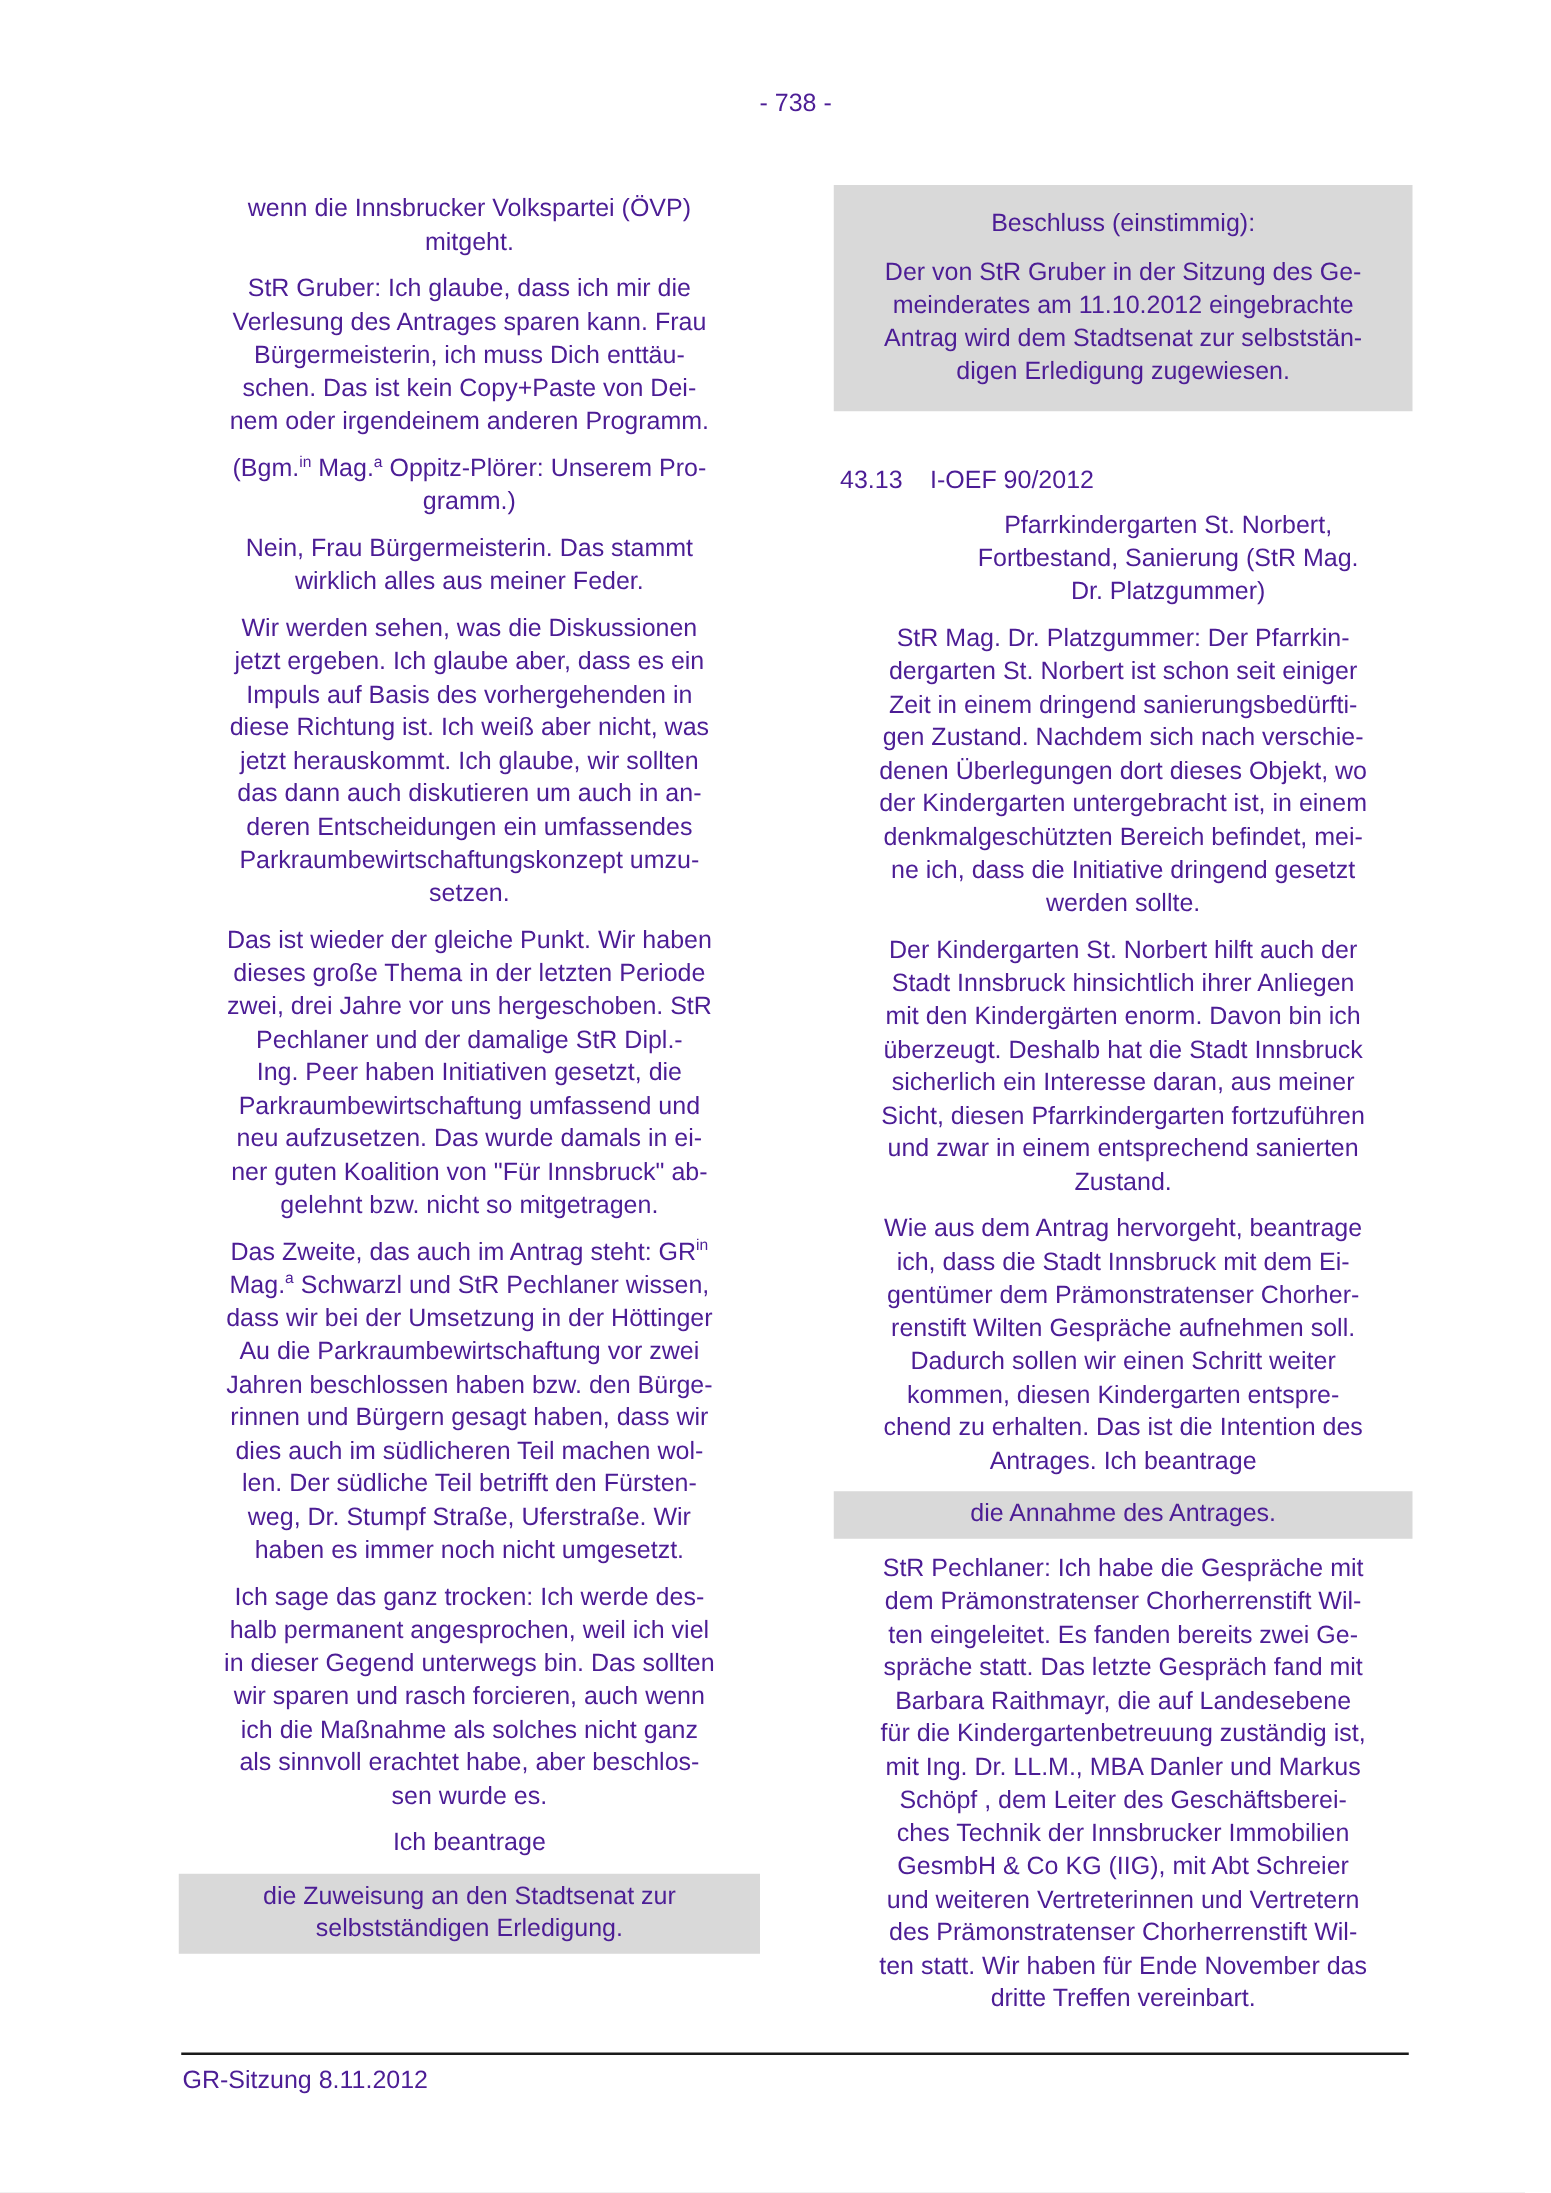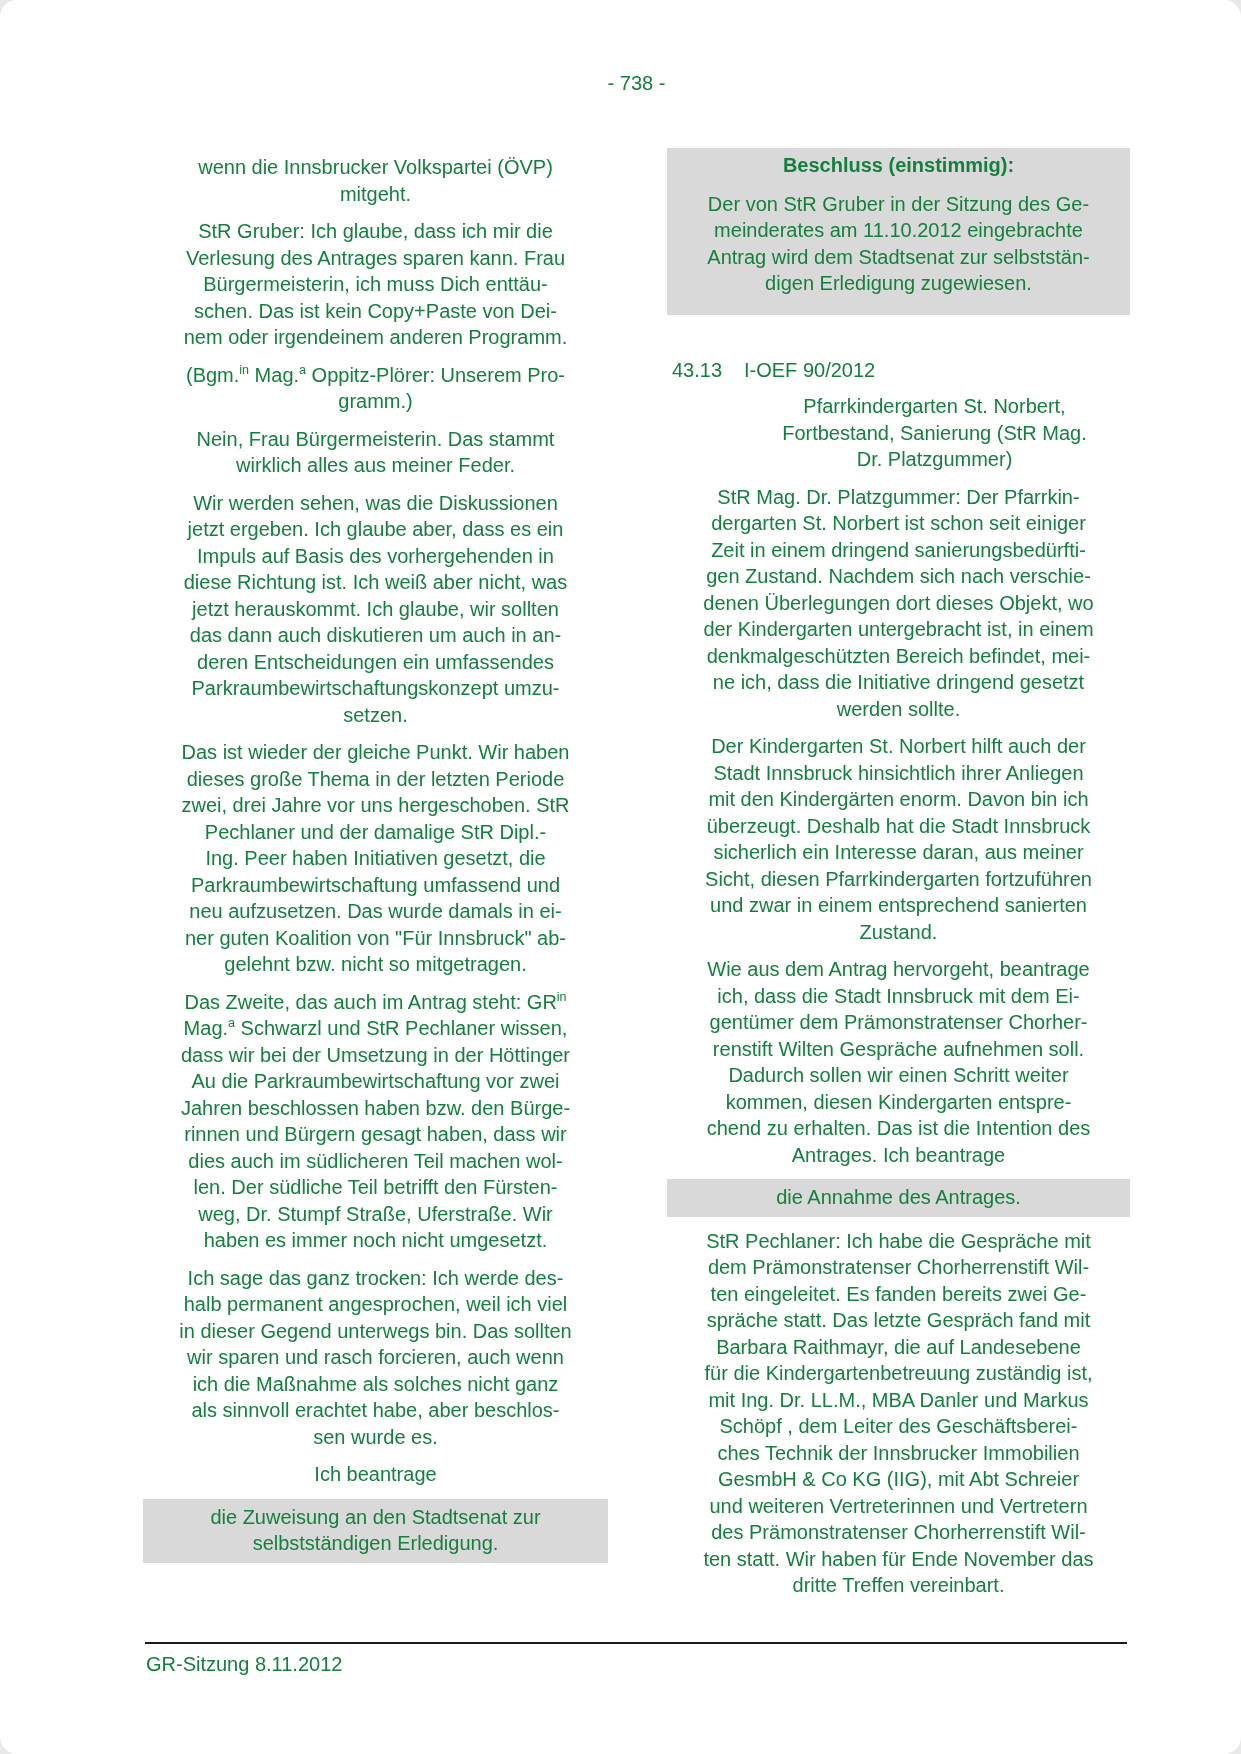--- a/index.html
+++ b/index.html
@@ -4,23 +4,22 @@
 <style>
   html,body{margin:0;padding:0;background:#e8e8e8;}
   .page{
     position:relative;
     width:1241px;height:1754px;
     margin:0 auto;
     background:#ffffff;
     font-family:"Liberation Sans","DejaVu Sans",sans-serif;
     font-size:20px;
     line-height:26.5px;
-    color:#15803d;
+    color:#4c1d95;
     overflow:hidden;
-    border-radius:17px;
   }
   .page-number{
     position:absolute;
     top:70px;left:148px;width:977px;
     text-align:center;
   }
   .columns{
     position:absolute;
     top:148px;left:148px;width:977px;
     display:flex;
@@ -31,21 +30,21 @@
   .hl{
     background:#d9d9d9;
     padding:5px 16px 6px;
     margin:0 -5px 11px;
   }
   .res-block{
     background:#d9d9d9;
     padding:4px 5px 6px;
     margin:0 -5px 42px;
   }
-  .res-block .res-heading{margin:0 0 8px;font-weight:bold;}
+  .res-block .res-heading{margin:14px 0 8px;}
   .res-block .res-body{margin:12px;}
   .agenda-head{display:flex;margin:0 0 10px;align-items:center;}
   .agenda-num{flex:none;width:72px;}
   .agenda-title{margin:0 0 11px 72px;}
   sup{font-size:12.5px;line-height:0;vertical-align:super;}
   .footer-rule{
     position:absolute;
     top:1642px;left:145px;width:982px;
     border-top:2px solid #1a1a1a;
     height:0;

